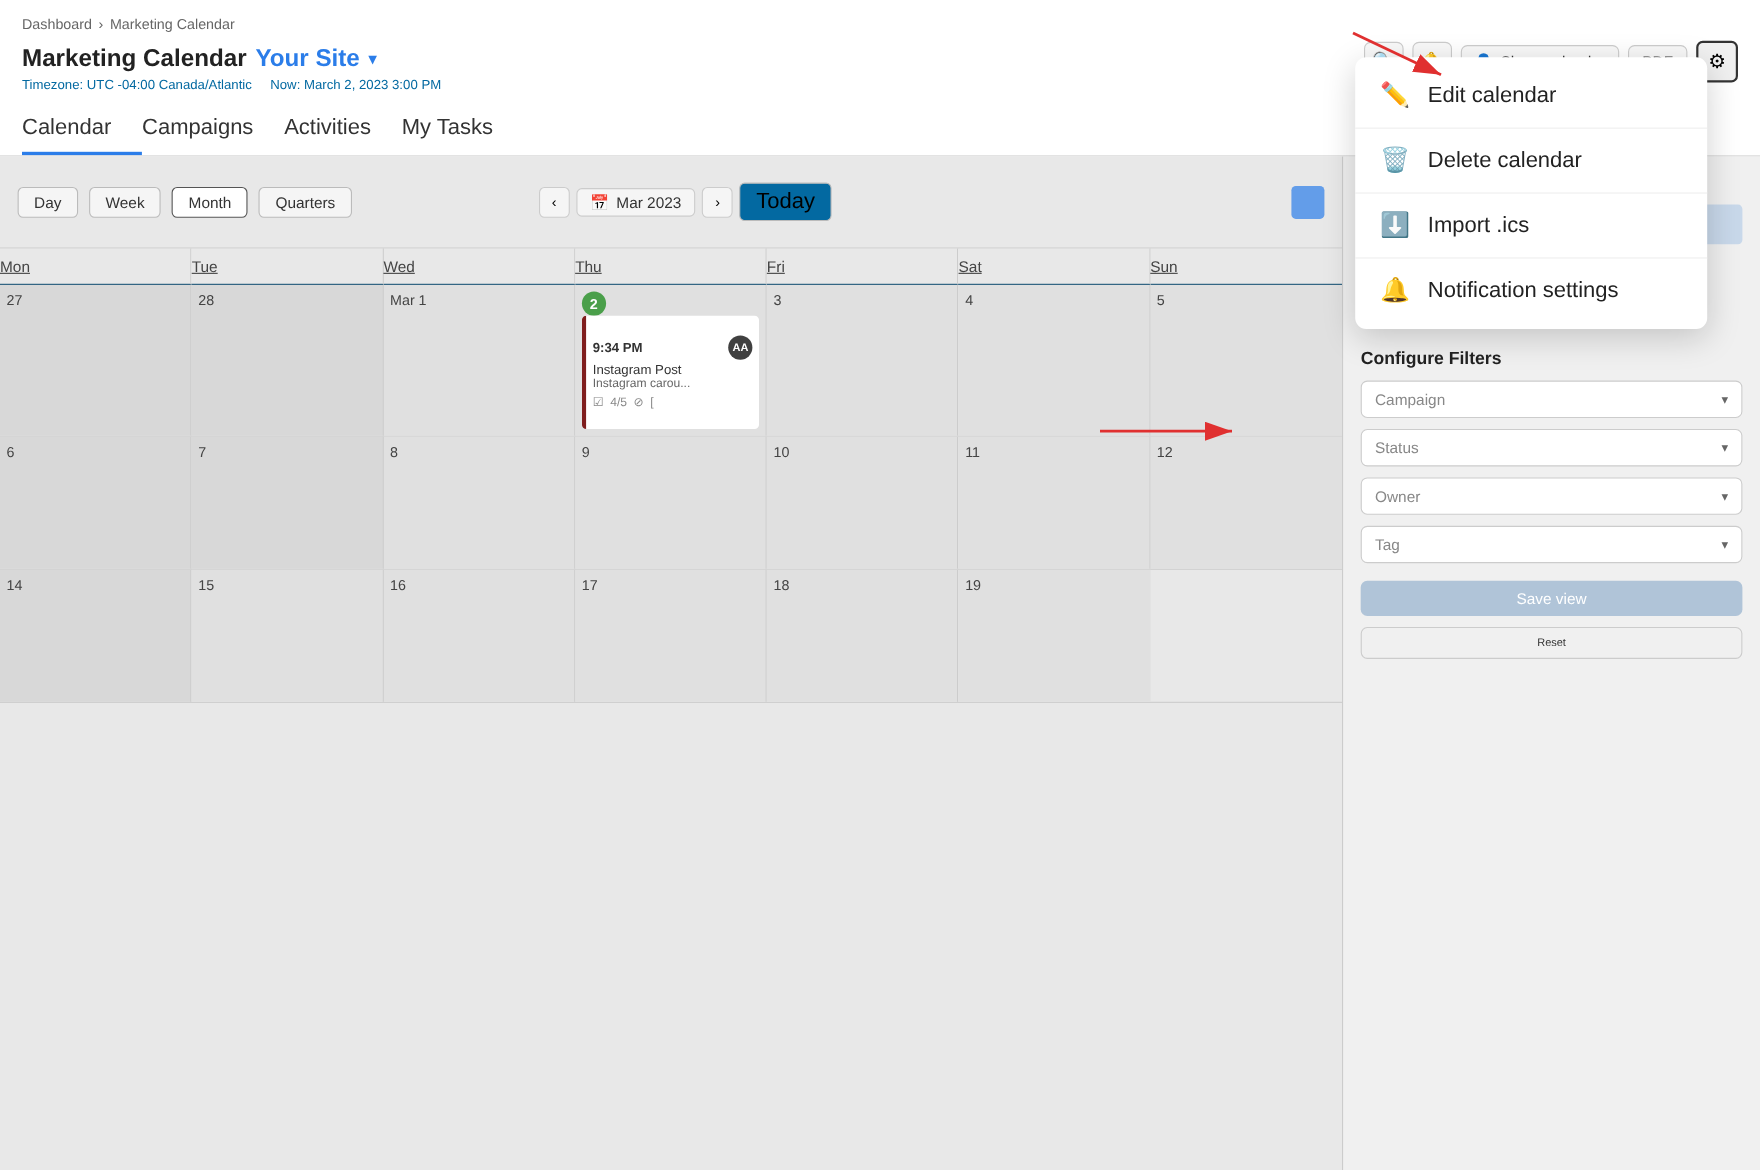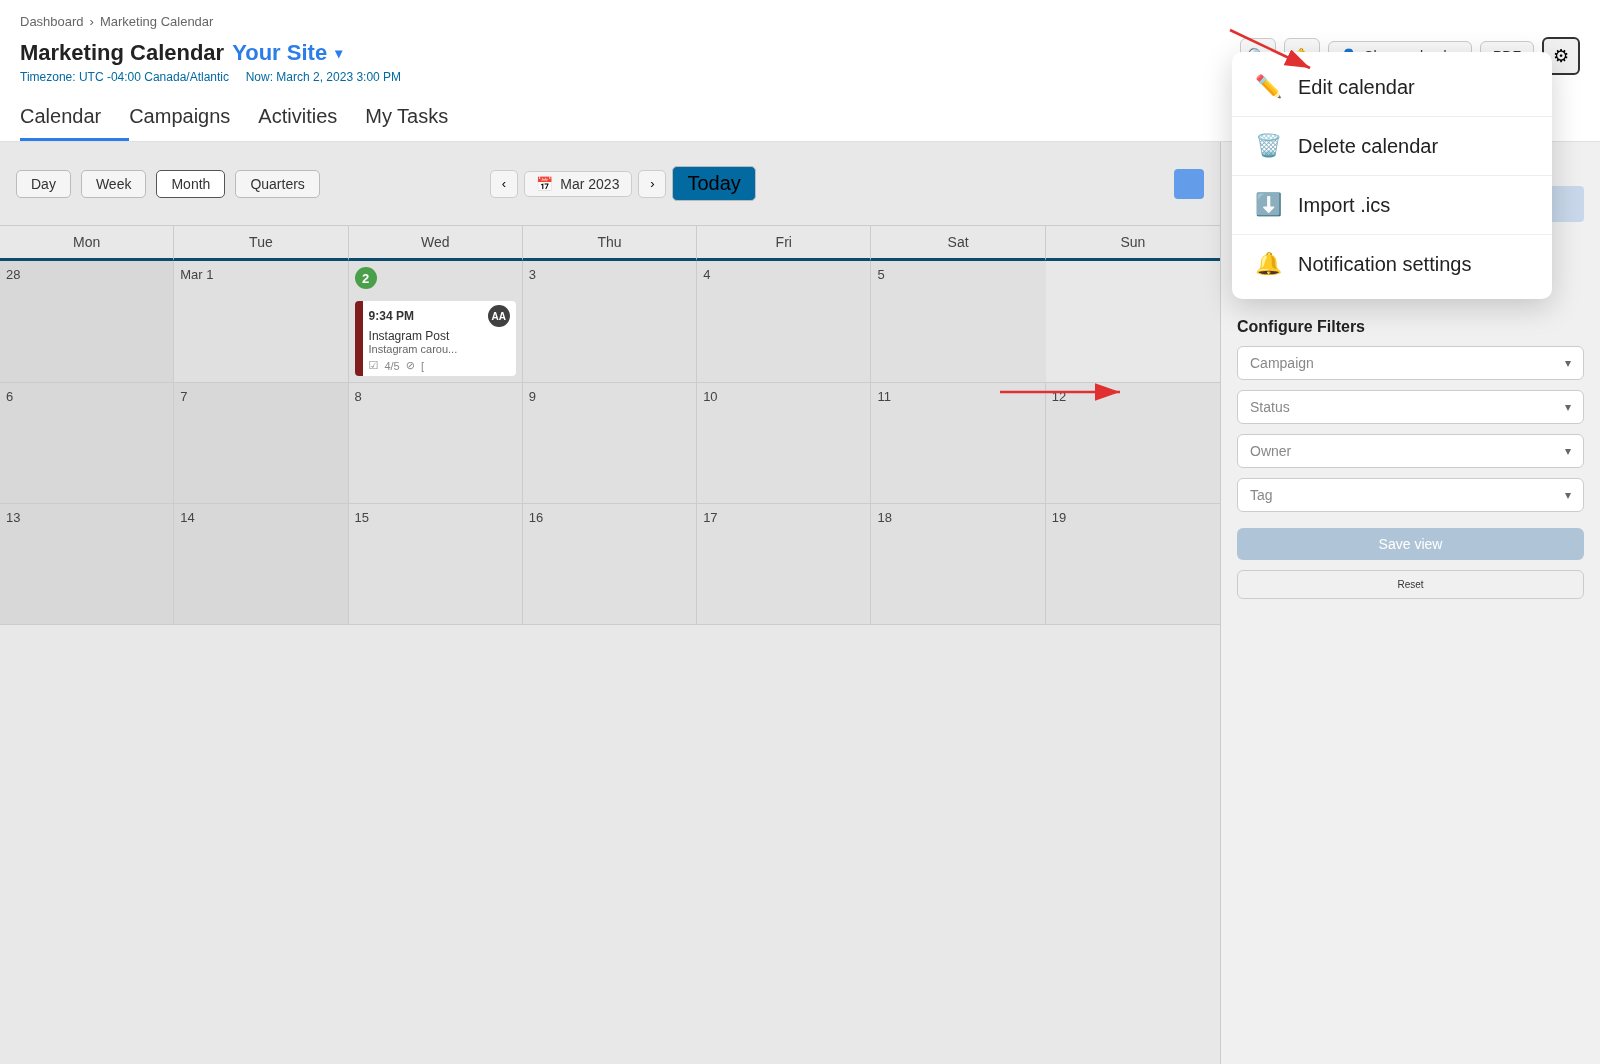--- a/index.html
+++ b/index.html
@@ -33,31 +33,31 @@
     .view-btn { padding: 5px 14px; border: 1px solid #bbb; border-radius: 5px; background: #f5f5f5; cursor: pointer; font-size: 14px; color: #333; }
     .view-btn.active { background: #fff; border-color: #555; font-weight: 500; }
     .nav-group { display: flex; align-items: center; gap: 6px; margin-left: 160px; }
     .nav-arrow { width: 28px; height: 28px; border: 1px solid #ccc; border-radius: 5px; background: #f5f5f5; cursor: pointer; display: flex; align-items: center; justify-content: center; font-size: 13px; }
     .month-label { display: flex; align-items: center; gap: 6px; border: 1px solid #ccc; border-radius: 5px; background: #f5f5f5; padding: 4px 12px; font-size: 14px; color: #333; cursor: pointer; }
     .today-btn { padding: 5px 14px; border: 1px solid #bbb; border-radius: 5px; background: #0369a1; cursor: pointer; font-size: 20px; }
 
     
     .calendar-grid { background: #e8e8e8; }
     .day-headers { display: grid; grid-template-columns: repeat(7, 1fr); border-top: 1px solid #ccc; }
-    .day-header { padding: 8px 0; text-align: center; font-size: 14px; font-weight: 500; color: #444; background: #e8e8e8; border-right: 1px solid #ccc; border-bottom: 3px solid #0c4a6e; }
+    .day-header { padding: 8px 0; text-align: left; font-size: 14px; font-weight: 500; color: #444; background: #e8e8e8; border-right: 1px solid #ccc; border-bottom: 1px solid #0c4a6e; text-decoration: underline; }
     .day-header:last-child { border-right: none; }
     .calendar-week { display: grid; grid-template-columns: repeat(7, 1fr); border-bottom: 1px solid #ccc; }
     .calendar-day { min-height: 120px; background: #d8d8d8; border-right: 1px solid #ccc; padding: 6px; position: relative; }
     .calendar-day:last-child { border-right: none; }
     .calendar-day.light { background: #e0e0e0; }
     .day-number { font-size: 13px; color: #444; }
     .day-number.circle { background: #4a9f4a; color: #fff; border-radius: 50%; width: 22px; height: 22px; display: flex; align-items: center; justify-content: center; font-size: 13px; font-weight: 600; }
 
     
-    .event-card { background: #fff; border-left: 8px solid #7f1d1d; border-radius: 4px; padding: 4px 6px; margin-top: 12px; font-size: 12px; position: relative; }
+    .event-card { background: #fff; border-left: 4px solid #7f1d1d; border-radius: 4px; padding: 18px 6px; margin-top: 0; font-size: 12px; position: relative; }
     .event-time { font-weight: 600; color: #333; display: flex; align-items: center; justify-content: space-between; }
     .avatar-circle { width: 22px; height: 22px; border-radius: 50%; background: #404040; color: #fff; display: flex; align-items: center; justify-content: center; font-size: 10px; font-weight: 700; }
     .event-title { color: #333; margin-top: 2px; }
     .event-subtitle { color: #666; font-size: 11px; }
     .event-meta { display: flex; align-items: center; gap: 6px; margin-top: 4px; color: #888; font-size: 11px; }
 
     
     .sidebar { width: 380px; background: #f0f0f0; border-left: 1px solid #ccc; padding: 16px; overflow-y: auto; }
     .sidebar-section-title { font-size: 16px; font-weight: 700; color: #222; margin-bottom: 10px; }
     .filter-item { padding: 10px 12px; border-radius: 4px; cursor: pointer; font-size: 14px; color: #333; margin-bottom: 2px; }
@@ -163,20 +163,23 @@
           <div class="day-header">Mon</div>
           <div class="day-header">Tue</div>
           <div class="day-header">Wed</div>
           <div class="day-header">Thu</div>
           <div class="day-header">Fri</div>
           <div class="day-header">Sat</div>
           <div class="day-header">Sun</div>
         </div>
 
         <div class="calendar-week">
+          <div class="calendar-day">
+            <div class="day-number">27</div>
+          </div>
           <div class="calendar-day">
             <div class="day-number">28</div>
           </div>
           <div class="calendar-day light">
             <div class="day-number">Mar 1</div>
           </div>
           <div class="calendar-day light">
             <div class="day-number circle">2</div>
 
             <div class="event-card">
@@ -224,23 +227,20 @@
           <div class="calendar-day light">
             <div class="day-number">11</div>
           </div>
           <div class="calendar-day light">
             <div class="day-number">12</div>
           </div>
         </div>
 
         <div class="calendar-week">
           <div class="calendar-day">
-            <div class="day-number">13</div>
-          </div>
-          <div class="calendar-day">
             <div class="day-number">14</div>
           </div>
           <div class="calendar-day light">
             <div class="day-number">15</div>
           </div>
           <div class="calendar-day light">
             <div class="day-number">16</div>
           </div>
           <div class="calendar-day light">
             <div class="day-number">17</div>

